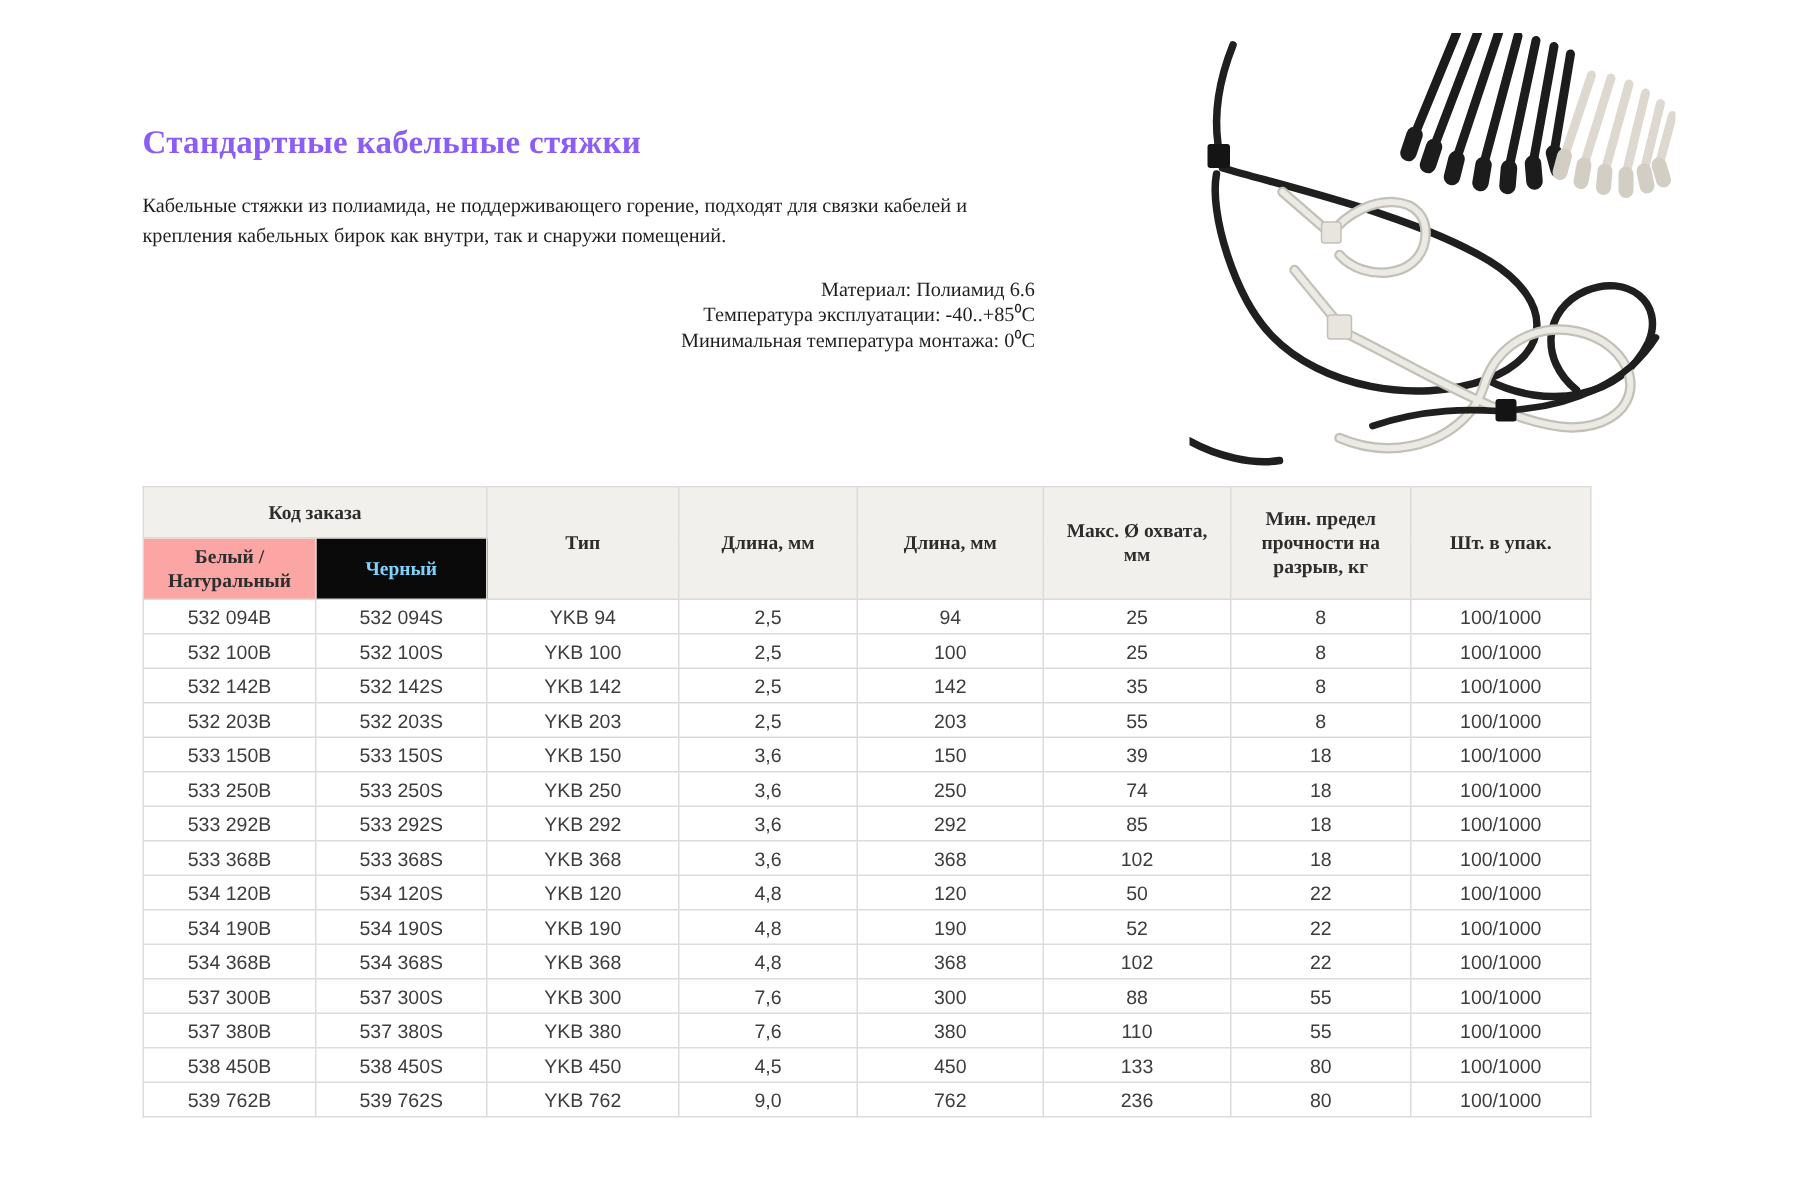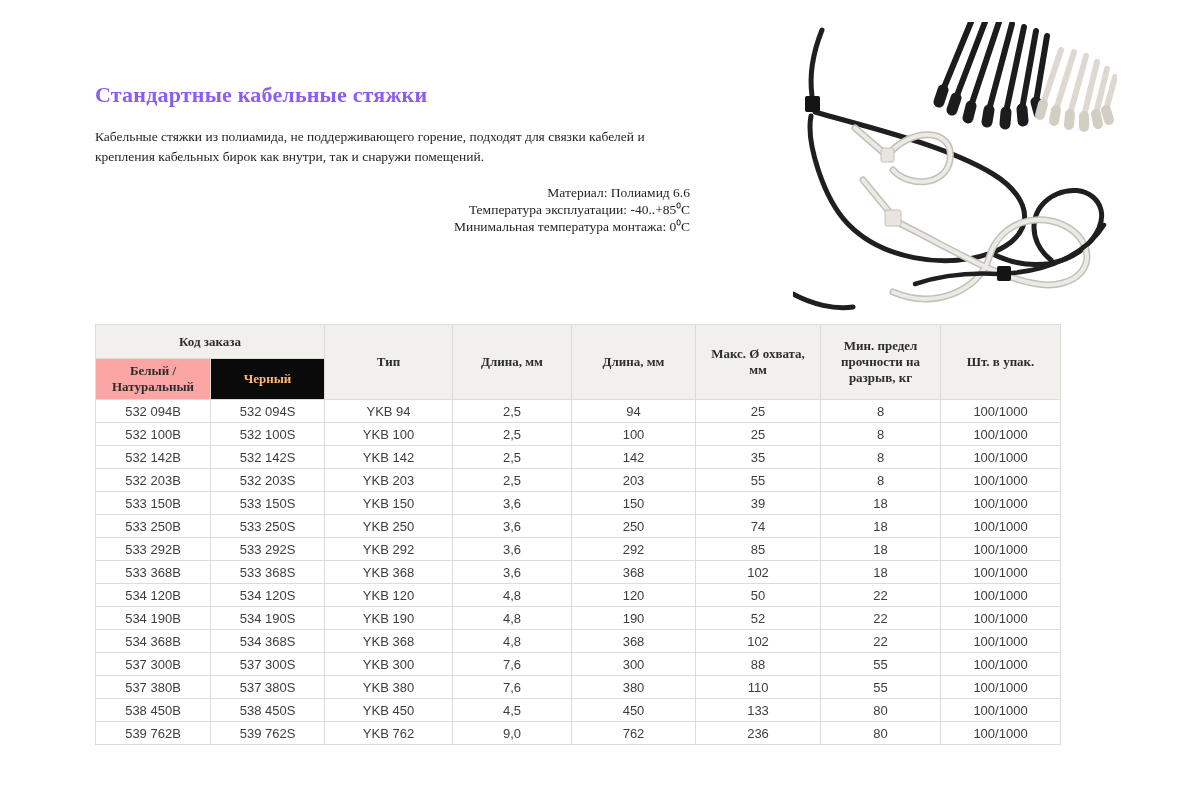--- a/index.html
+++ b/index.html
@@ -18,21 +18,21 @@
   table.product { position:absolute; left:95px; top:324px; width:965px;
                   border-collapse:collapse; table-layout:fixed; }
   table.product th {
     background:#f1f0ed; border:1px solid #dddbd6; font-weight:bold;
     color:#2d2d2d; font-size:13px; line-height:16px; padding:4px 6px;
     text-align:center; vertical-align:middle;
   }
   table.product thead tr.group-row th { height:34px; }
   table.product thead tr.sub-row th { height:38px; }
   table.product th.white-cell { background:#fca5a5; }
-  table.product th.black-cell { background:#0a0a0a; color:#fdba74; }
+  table.product th.black-cell { background:#0a0a0a; color:#7dd3fc; }
   table.product td {
     border:1px solid #dcdcdc; background:#fff; text-align:center;
     font-family:"Liberation Sans", sans-serif; font-size:13px;
     color:#3d3d3d; height:23px; padding:2px 4px; vertical-align:middle;
   }
 </style>
 </head>
 <body>
 
 <div class="intro">

